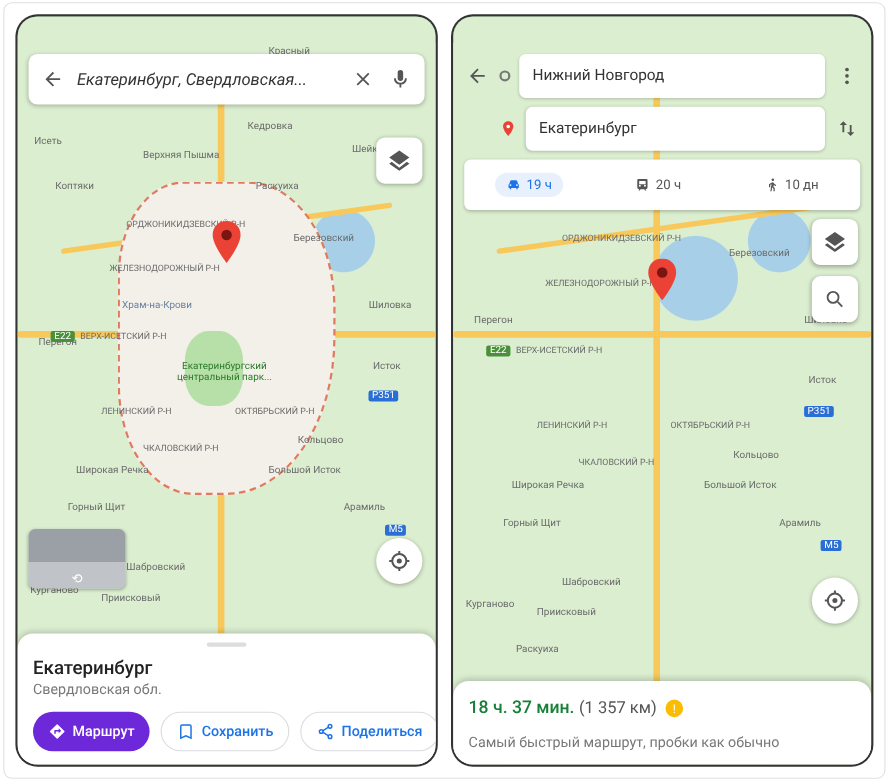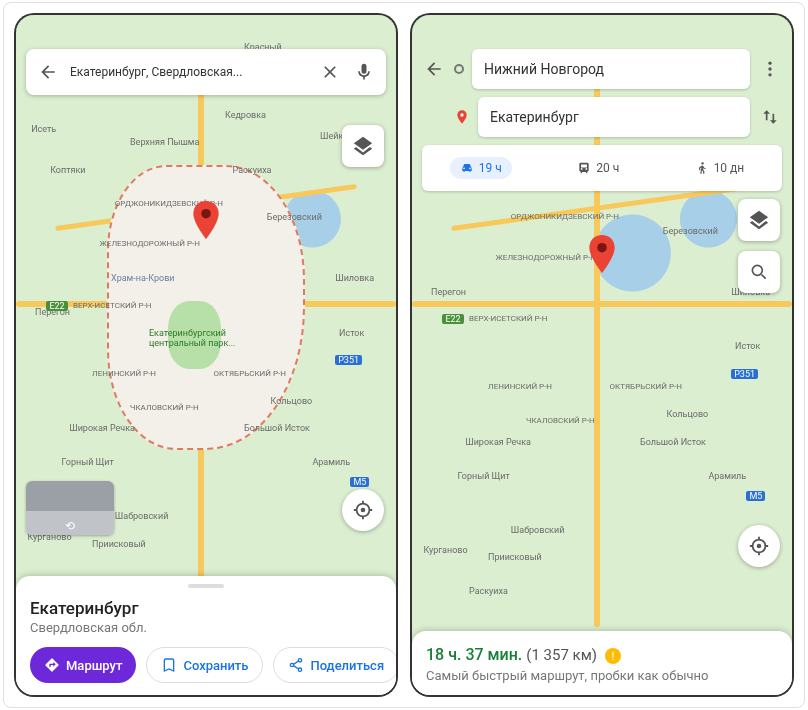--- a/index.html
+++ b/index.html
@@ -5,33 +5,33 @@
 * { box-sizing: border-box; margin: 0; padding: 0; font-family: Roboto, Arial, sans-serif; }
 body { background: #fff; width: 808px; height: 710px; display: flex; justify-content: center; align-items: center; }
 .wrap { display: flex; gap: 16px; padding: 12px; background:#fff; border:1px solid #e0e0e0; border-radius:8px; }
 .phone { width: 380px; height: 680px; border-radius: 18px; overflow: hidden; position: relative; background: #e8f0e0; box-shadow: 0 0 0 2px #333; }
 .status { height: 24px; background: #2a6b3f; color: #fff; display: flex; align-items: center; padding: 0 8px; font-size: 11px; justify-content: space-between; }
 .status .icons { display:flex; gap:6px; align-items:center; }
 .status .icons span { font-weight:bold; font-size:11px; }
 .mapbg { position:absolute; inset:0; background:
   radial-gradient(circle at 58% 35%, #a7d0e8 0 38px, transparent 39px),
   radial-gradient(circle at 78% 30%, #a7d0e8 0 28px, transparent 29px),
-  linear-gradient(#dbeed0,#dbeed0);
+  linear-gradient(#dbeed0,#dbeed0); text-align: center;
 }
 .mapbg .city { position:absolute; left:24%; top:22%; width:52%; height:42%; background:#f3f0ea; border:2px dashed #e07a5f; border-radius:30% 40% 50% 35%; }
 .mapbg .park { position:absolute; left:40%; top:42%; width:14%; height:10%; background:#b7e0a8; border-radius:40%; }
 .mapbg .road { position:absolute; background:#f8c95a; border-radius:4px; }
 .r1 { left:0; top:42%; width:100%; height:6px; }
 .r2 { left:48%; top:10%; width:6px; height:80%; }
 .r3 { left:10%; top:28%; width:80%; height:5px; transform:rotate(-8deg); }
 .maplabel { position:absolute; font-size:9px; color:#6b6b6b; white-space:nowrap; }
 .pin { position:absolute; left:50%; top:33%; transform:translate(-50%,-100%); }
 .pin svg { width:28px; height:38px; }
 .searchbar { position:absolute; top:34px; left:10px; right:10px; height:46px; background:#fff; border-radius:8px; box-shadow:0 1px 4px rgba(0,0,0,.25); display:flex; align-items:center; padding:0 10px; gap:10px; }
-.searchbar .txt { flex:1; font-size:12px; color:#333; white-space:nowrap; overflow:hidden; text-overflow:ellipsis; }
+.searchbar .txt { flex:1; font-size:15px; color:#333; white-space:nowrap; overflow:hidden; text-overflow:ellipsis;font-style:italic; }
 .iconbtn { width:24px; height:24px; display:flex; align-items:center; justify-content:center; color:#555; cursor:pointer; }
 .fab { position:absolute; width:42px; height:42px; background:#fff; border-radius:50%; box-shadow:0 1px 4px rgba(0,0,0,.3); display:flex; align-items:center; justify-content:center; cursor:pointer; }
 .layers1 { right:12px; top:110px; border-radius:8px; }
 .gps1 { right:12px; bottom:164px; }
 .thumb { position:absolute; left:10px; bottom:160px; width:88px; height:54px; background:linear-gradient(#9aa0a6 55%,#c0c4c8 55%); border-radius:6px; box-shadow:0 1px 3px rgba(0,0,0,.3); display:flex; align-items:flex-end; justify-content:center; color:#fff; font-size:12px; padding-bottom:2px; }
 .sheet { position:absolute; bottom:0; left:0; right:0; background:#fff; border-radius:14px 14px 0 0; box-shadow:0 -1px 6px rgba(0,0,0,.2); padding:14px 14px 12px; }
 .sheet .handle { width:36px; height:4px; background:#ddd; border-radius:2px; margin:-6px auto 10px; }
 .sheet h3 { font-size:17px; font-weight:500; color:#222; }
 .sheet .sub { font-size:13px; color:#777; margin-top:2px; }
 .btnrow { display:flex; gap:10px; margin-top:12px; }
@@ -45,21 +45,21 @@
 .modebar { position:absolute; top:130px; left:10px; right:10px; height:46px; background:#fff; border-radius:6px; box-shadow:0 1px 3px rgba(0,0,0,.2); display:flex; align-items:center; justify-content:space-around; font-size:12px; color:#555; }
 .modechip { display:flex; align-items:center; gap:5px; padding:4px 10px; border-radius:14px; cursor:pointer; }
 .modechip.active { background:#e8f0fe; color:#1a73e8; }
 .layers2 { right:12px; top:184px; border-radius:8px; }
 .search2 { right:12px; top:236px; border-radius:8px; }
 .gps2 { right:12px; bottom:128px; }
 .sheet2 { position:absolute; bottom:0; left:0; right:0; background:#fff; border-radius:14px 14px 0 0; box-shadow:0 -1px 6px rgba(0,0,0,.2); padding:14px 14px 12px; }
 .sheet2 .time { font-size:16px; font-weight:500; color:#188038; display:inline; }
 .sheet2 .dist { font-size:15px; color:#555; }
 .warn { display:inline-flex; width:16px; height:16px; background:#fbbc04; border-radius:50%; align-items:center; justify-content:center; font-size:11px; color:#fff; margin-left:4px; }
-.sheet2 .desc { font-size:13px; color:#777; margin-top:4px; }
+.sheet2 .desc { font-size:13px; color:#777; margin-top:16px; }
 .markerO { width:10px; height:10px; border:2px solid #777; border-radius:50%; }
 .markerD svg { width:16px; height:16px; }
 svg { display:block; }
 </style>
 </head>
 <body>
 
 <div class="wrap">
 
 <div class="phone">

